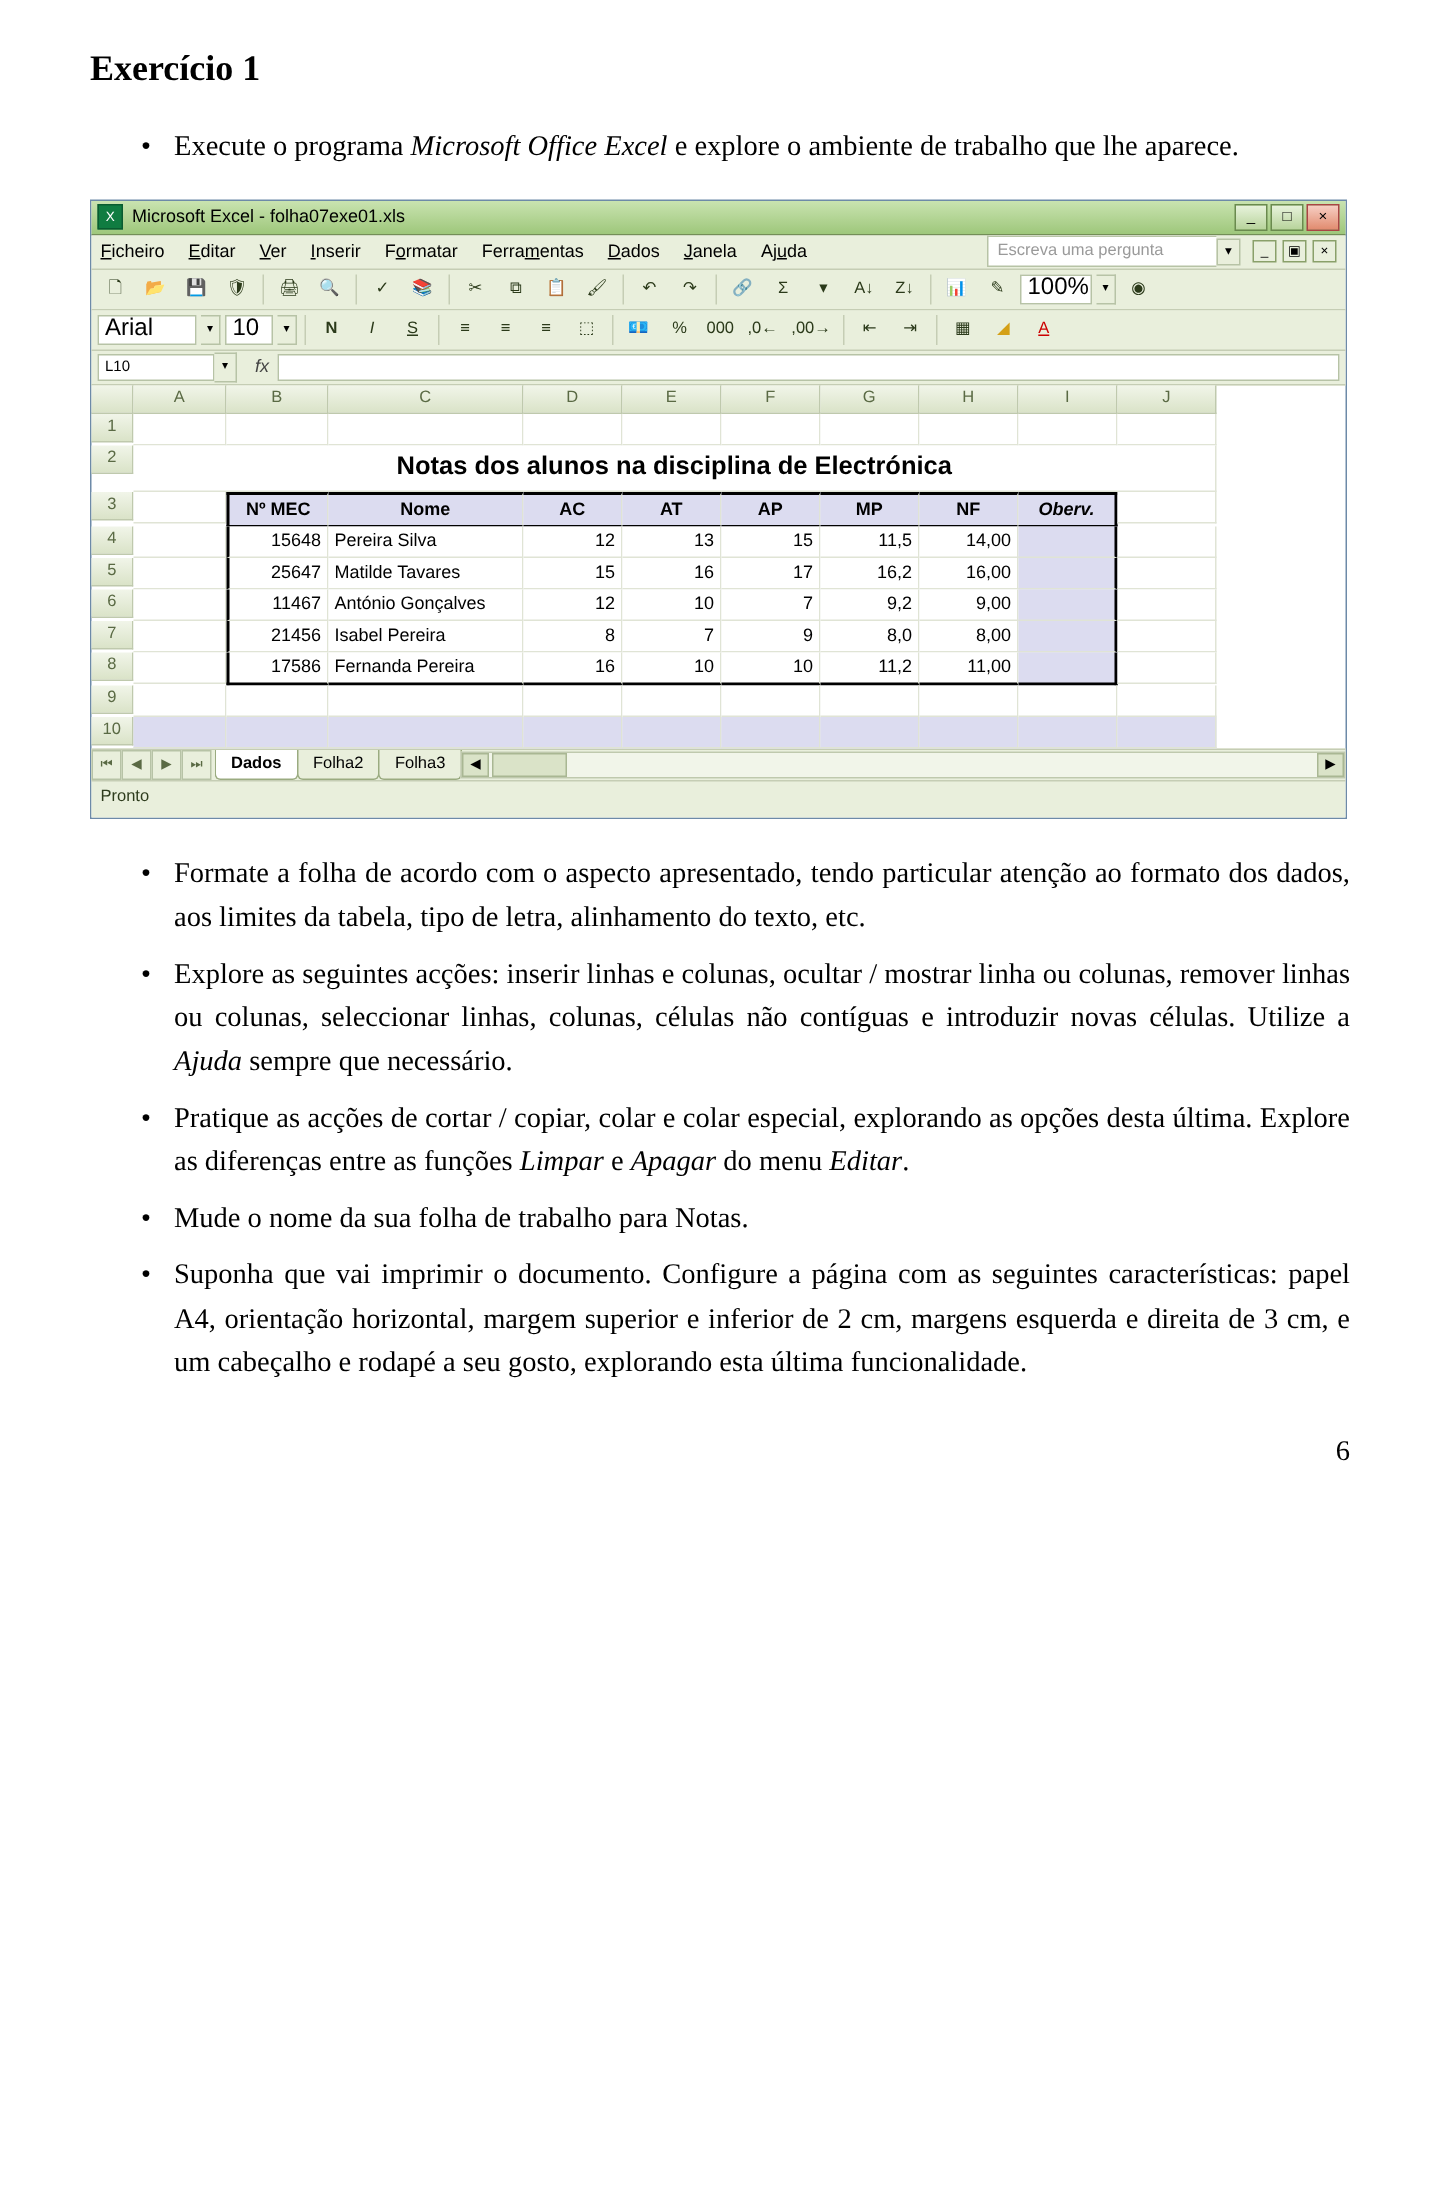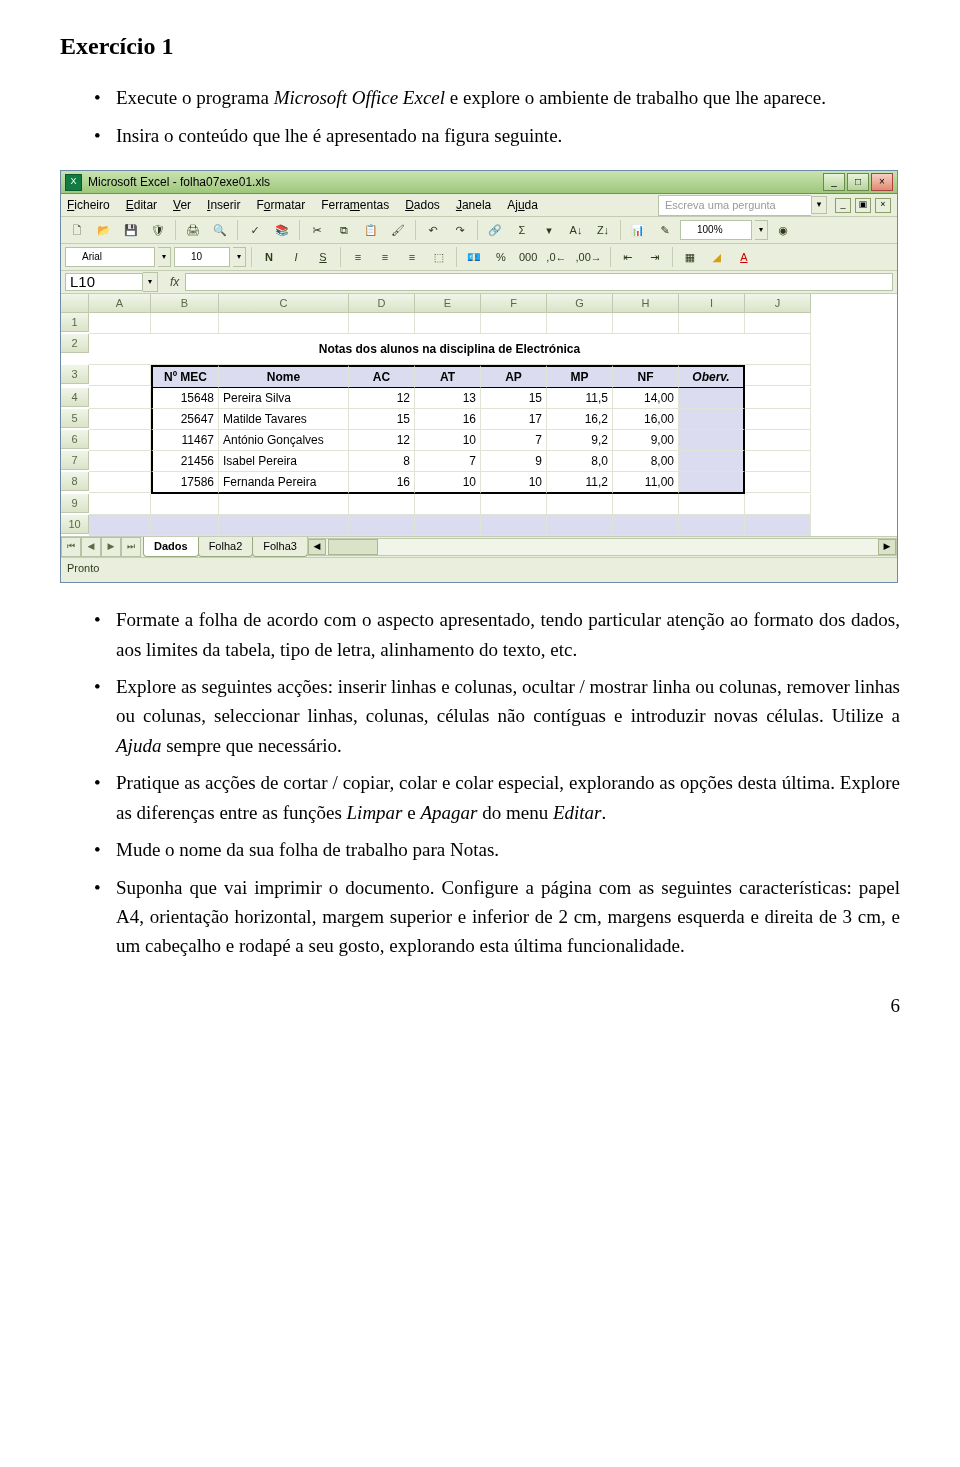--- a/index.html
+++ b/index.html
@@ -125,35 +125,35 @@
     border: 1px solid transparent;
     display: flex; align-items: center; justify-content: center;
     font-size: 11px;
     padding: 0 2px;
     color:#2b3a1a;
   }
   .tb-btn.icon { font-family: Arial, sans-serif; }
   .tb-sep { width:1px; height:20px; background:#c5cdb4; margin:0 2px; }
   .tb-box {
     background:#fff; border:1px solid #b7c3a6; height:18px;
-    display:flex;align-items:center;padding:0 16px;font-size:10px;
+    display:flex;align-items:center;padding:0 4px;font-size:16px;
   }
   .tb-dd { width:12px;height:18px;border:1px solid #b7c3a6;border-left:none;background:#e9efdc;display:flex;align-items:center;justify-content:center;font-size:8px;}
   .zoombox { width:38px; }
   .fontname { width:56px; }
   .fontsize { width:22px; }
 
   .namebox-row {
     background:#e9efdc;
     border-bottom:1px solid #c5cdb4;
     height:22px;
     display:flex;align-items:center;
     padding:0 4px;
   }
-  .namebox { background:#fff;border:1px solid #b7c3a6;width:68px;height:16px;padding:0 4px;font-size:15px;display:flex;align-items:center;}
+  .namebox { background:#fff;border:1px solid #b7c3a6;width:68px;height:16px;padding:0 4px;font-size:10px;display:flex;align-items:center;}
   .namebox-dd{width:14px;height:18px;border:1px solid #b7c3a6;border-left:none;background:#e9efdc;display:flex;align-items:center;justify-content:center;font-size:8px;margin-right:12px;}
   .fx-lbl { font-style:italic; color:#444; margin-right:6px;}
   .fx-bar { background:#fff;border:1px solid #b7c3a6;flex:1;height:16px;}
 
   
   .sheet {
     display: grid;
     grid-template-columns: 28px 62px 68px 130px 66px 66px 66px 66px 66px 66px 66px;
     font-size: 12px;
   }
@@ -185,21 +185,21 @@
     border-top:2px solid #000; border-bottom:1px solid #000;
   }
   .headerrow.first { border-left:2px solid #000; }
   .headerrow.last { border-right:2px solid #000;font-style:italic; }
   .datacell { border-top:none; }
   .datacell.first { border-left:2px solid #000;text-align:center; }
   .datacell.last  { border-right:2px solid #000; }
   .lastrow { border-bottom:2px solid #000 !important; }
   .titlecell {
     font-family: Arial, sans-serif;
-    font-size:12px;
+    font-size:17px;
     font-weight:bold;
     height:28px;
   }
   .lav { background:#dcdcf0 !important; }
   .row10 { background:#dcdcf0 !important; }
 
   .sheet-footer {
     display:flex; align-items:center;
     background:#e9efdc;
     border-top:1px solid #c5cdb4;
@@ -252,23 +252,20 @@
   }
 </style>
 </head>
 <body>
 
 <div class="exercise-title">Exercício 1</div>
 
 <ul class="main-list">
   <li>
     <span>Execute o programa </span><span class="italic">Microsoft Office Excel</span><span> e explore o ambiente de trabalho que lhe aparece.</span>
-  </li>
-  <li>
-    <span>Insira o conteúdo que lhe é apresentado na figura seguinte.</span>
   </li>
 </ul>
 
 <div class="excel-wrap">
 
   <div class="excel-titlebar">
     <div class="app-icon">X</div>
     <div class="title">Microsoft Excel - folha07exe01.xls</div>
     <div class="winbtns">
       <div class="winbtn">_</div>

